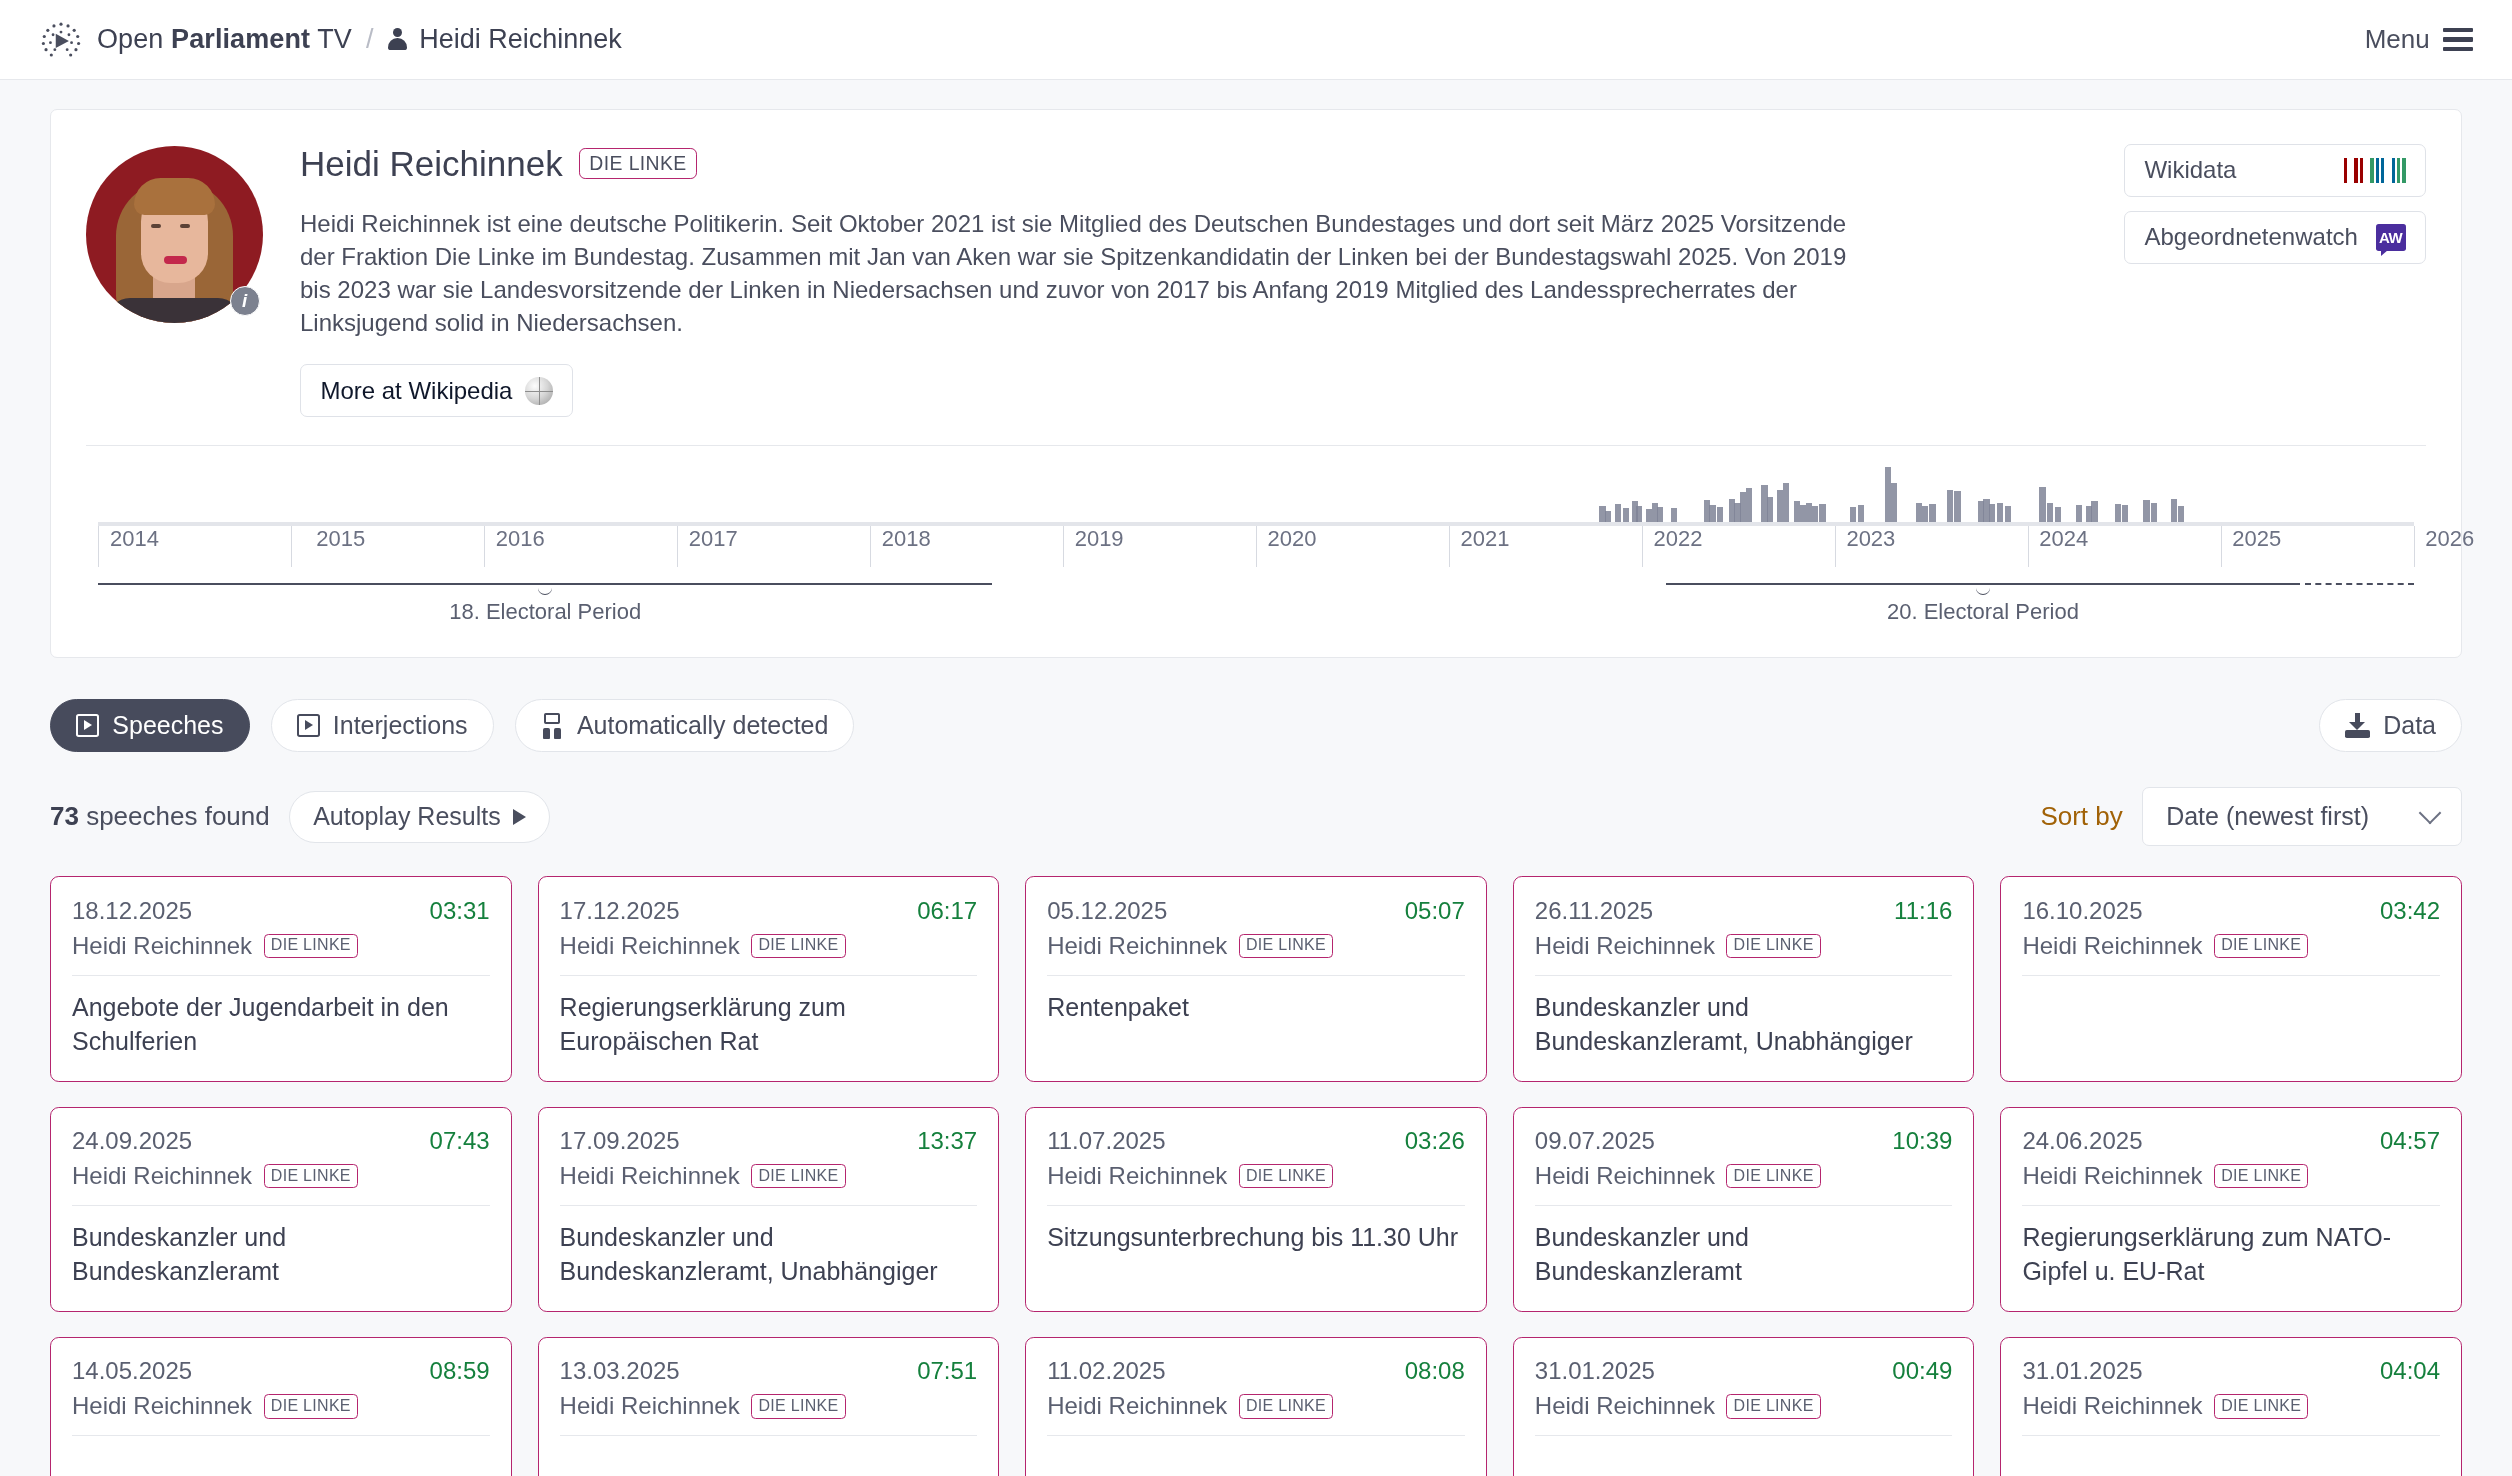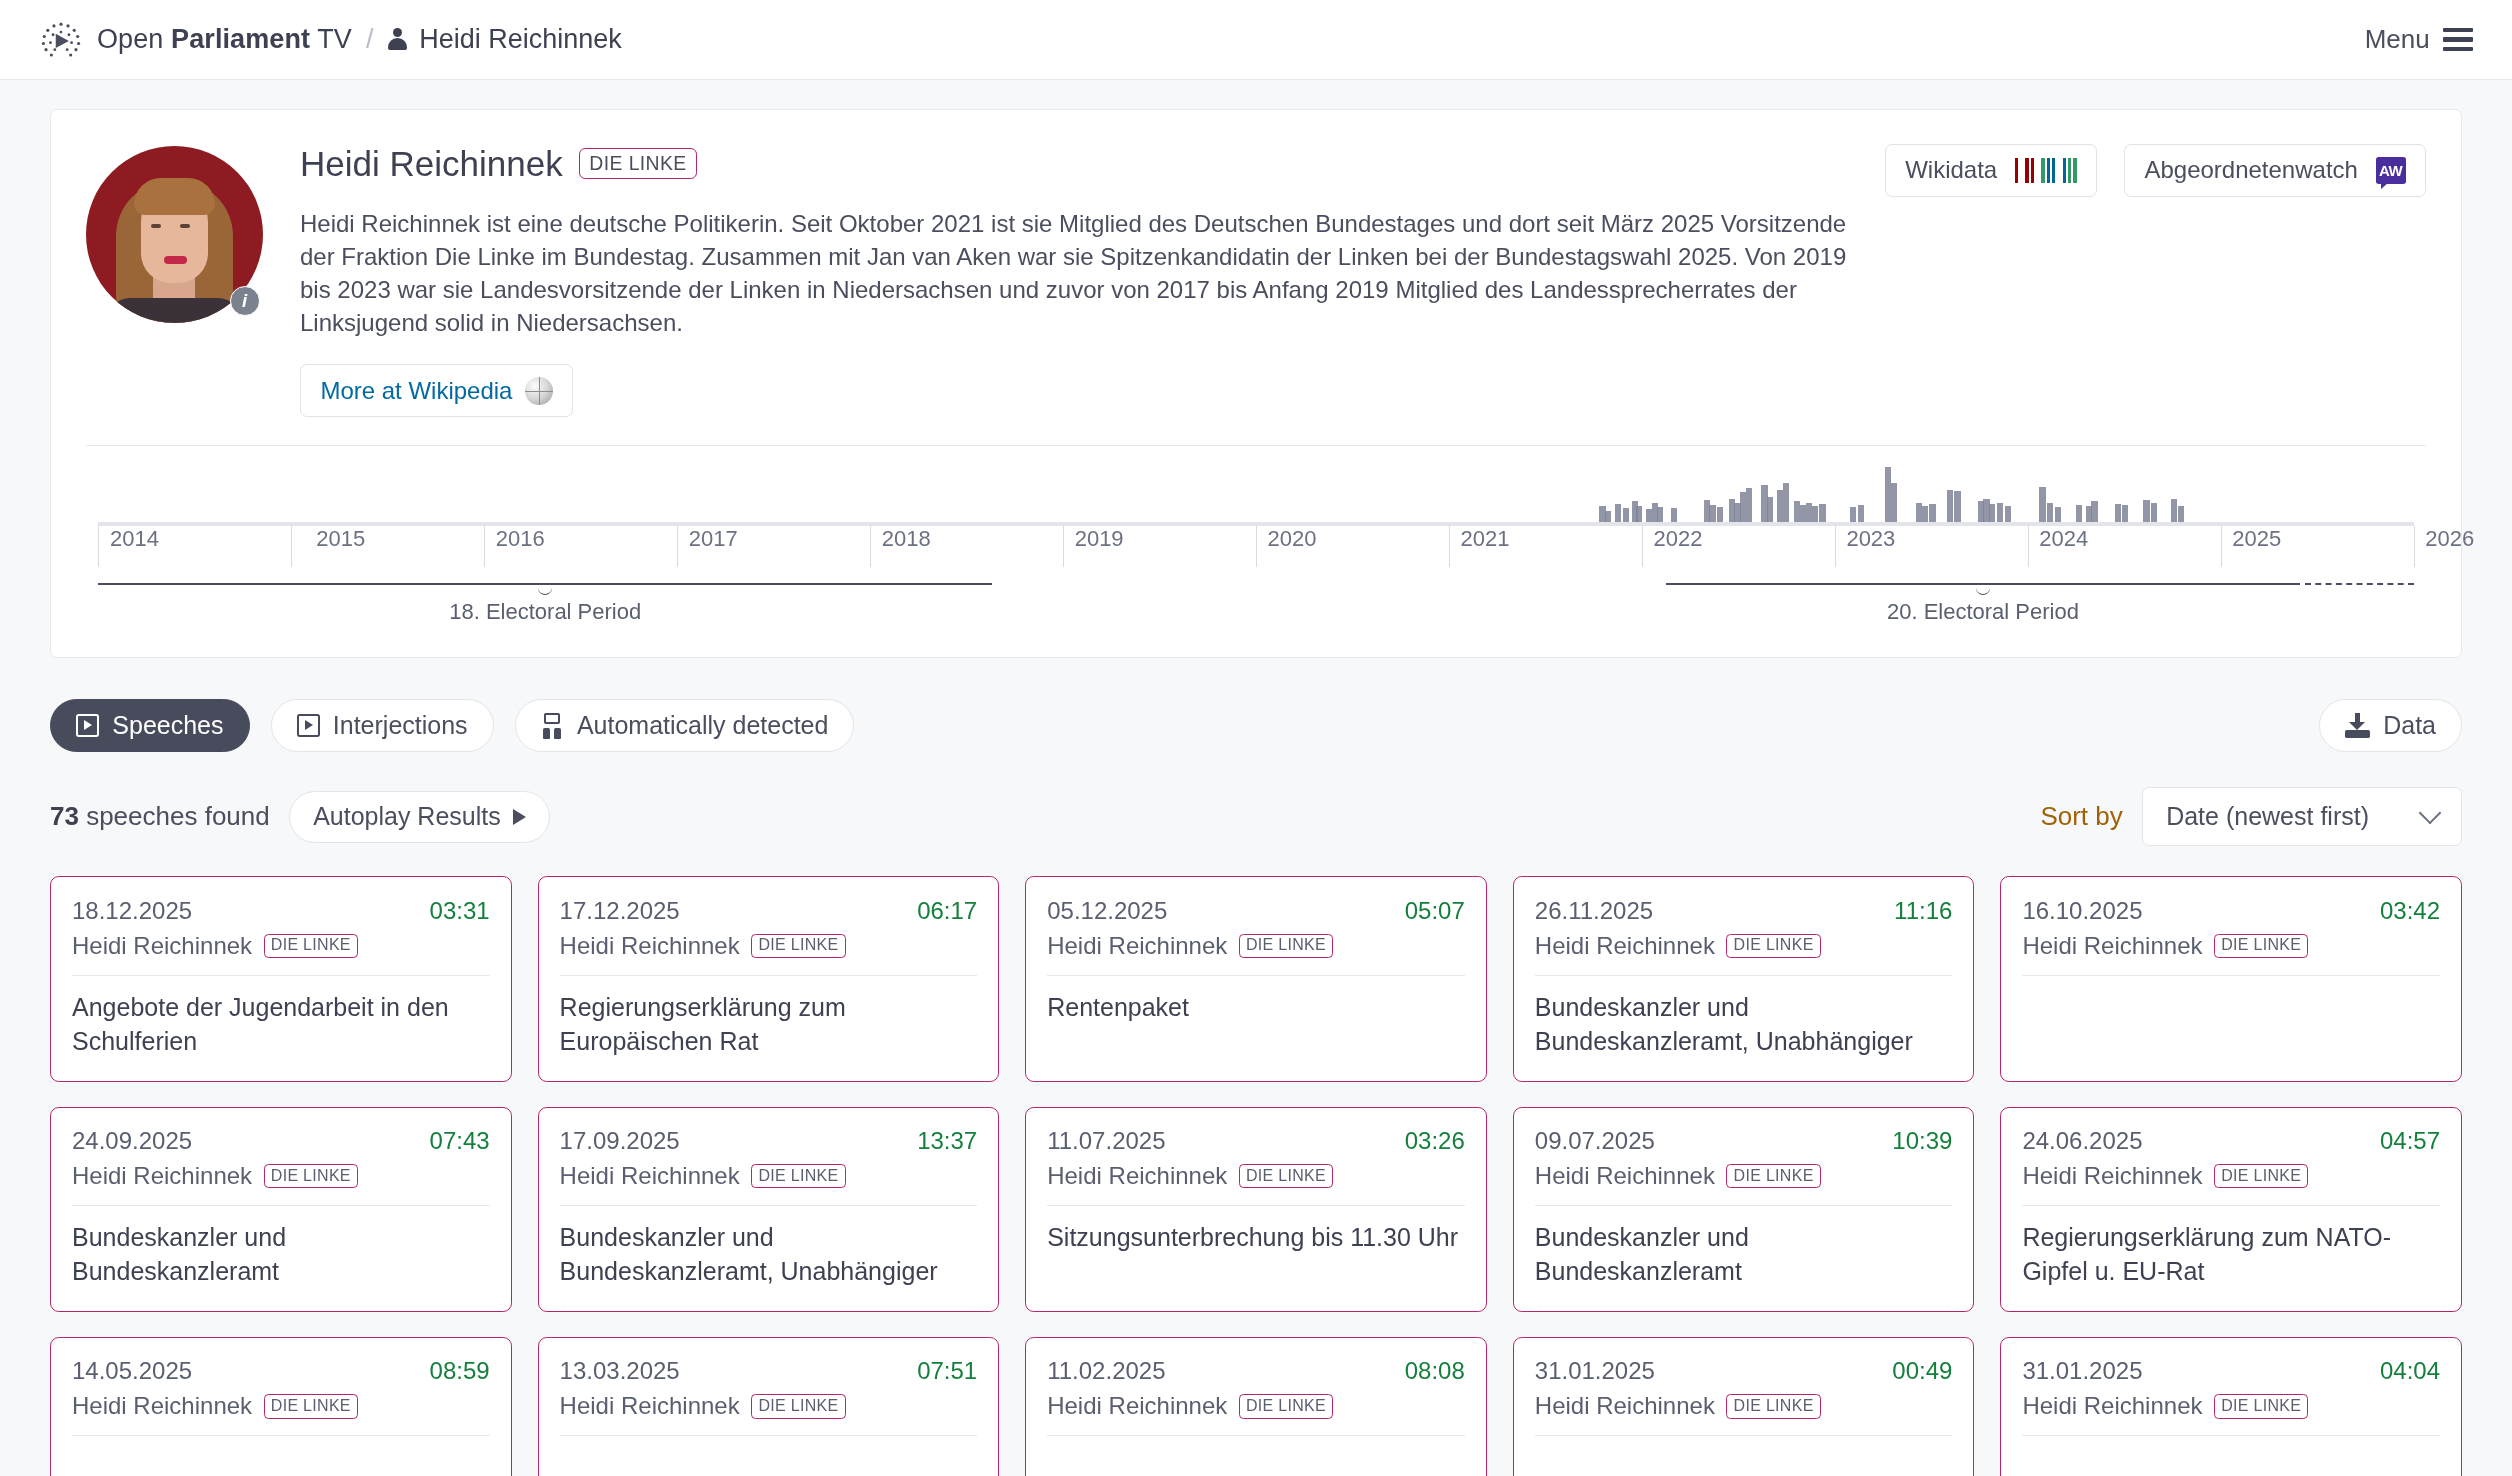--- a/index.html
+++ b/index.html
@@ -101,36 +101,36 @@
     padding: 4.4px 9.7px 5.3px 9.7px; letter-spacing: 0.4px; line-height: 1;
   }
   .bio {
     margin-top: 23px; font-size: 24px; line-height: 1.38;
     color: #4a4e5e; max-width: 1556px;
   }
   .wiki-btn {
     margin-top: 25px; display: inline-flex; align-items: center; gap: 12.4px;
     border: 0.9px solid #dfe2e8; border-radius: 7px;
     background: #fff; padding: 11.5px 19.4px;
-    font-size: 24px; color: #0369a1; cursor: pointer; width: fit-content;
+    font-size: 24px; color: #0f172a; cursor: pointer; width: fit-content;
   }
   .wiki-globe {
     width: 28px; height: 28px; border-radius: 50%;
     background: radial-gradient(circle at 35% 32%, #fdfdfd 0%, #d6d6d6 48%, #9a9a9a 100%);
     position: relative; overflow: hidden; flex: none;
   }
   .wiki-globe::before {
     content: ""; position: absolute; left: 50%; top: 0; width: 0.9px; height: 100%;
     background: #8d8d8d;
   }
   .wiki-globe::after {
     content: ""; position: absolute; left: 0; top: 50%; width: 100%; height: 0.9px;
     background: #8d8d8d;
   }
-  .profile-links { display: flex; gap: 27px; margin-left: 26.5px; padding-top: 1.8px; }
+  .profile-links { display: flex; flex-direction: column; gap: 14px; margin-left: 26.5px; padding-top: 1.8px; }
   .link-btn {
     display: inline-flex; align-items: center; justify-content: space-between; gap: 17.7px;
     border: 0.9px solid #dfe2e8; border-radius: 7px; background: #fff;
     padding: 11.5px 19.4px; font-size: 24px; color: #4a4e5e; cursor: pointer;
     white-space: nowrap;
   }
   .wikidata-logo { display: flex; gap: 1.8px; align-items: center; height: 25px; flex: none; }
   .wikidata-logo i { display: block; width: 3.5px; height: 25px; }
   .aw-logo {
     width: 30px; height: 26.5px; background: #4b2e9e; color: #fff;

